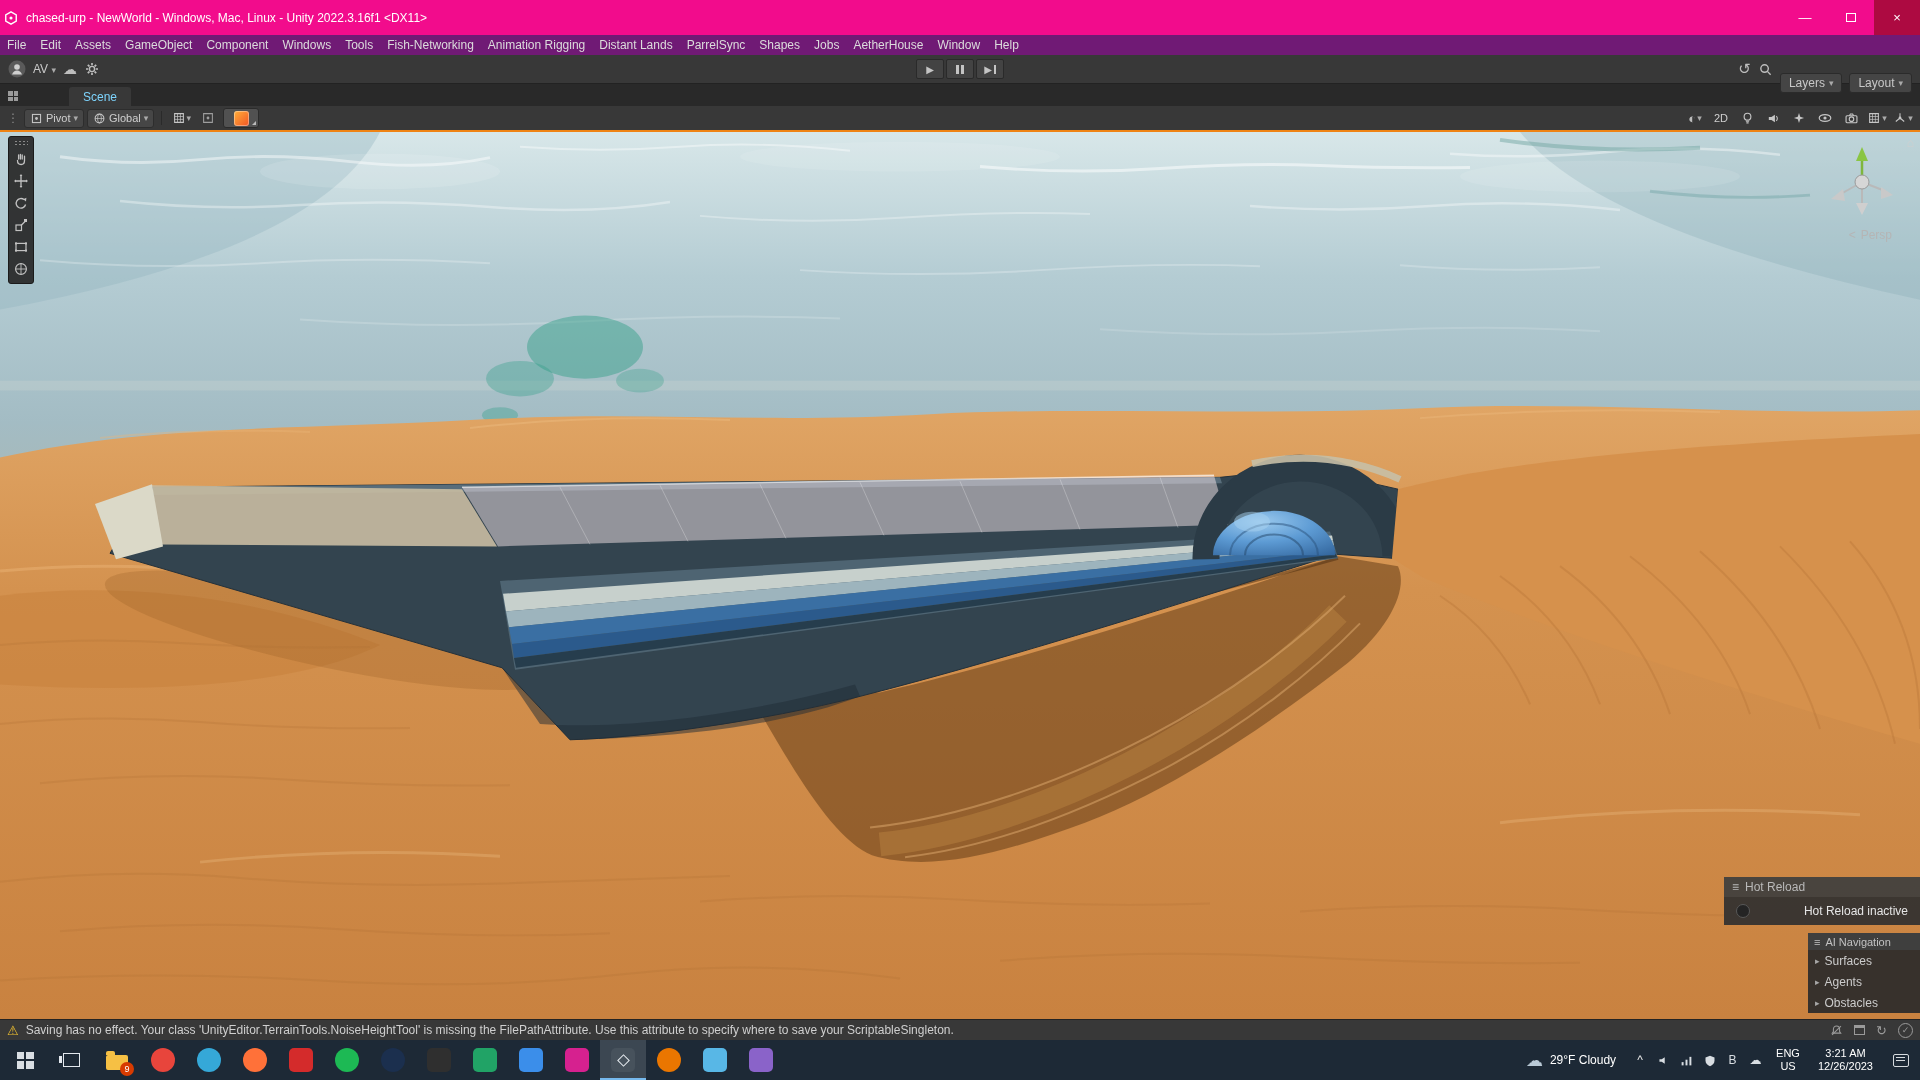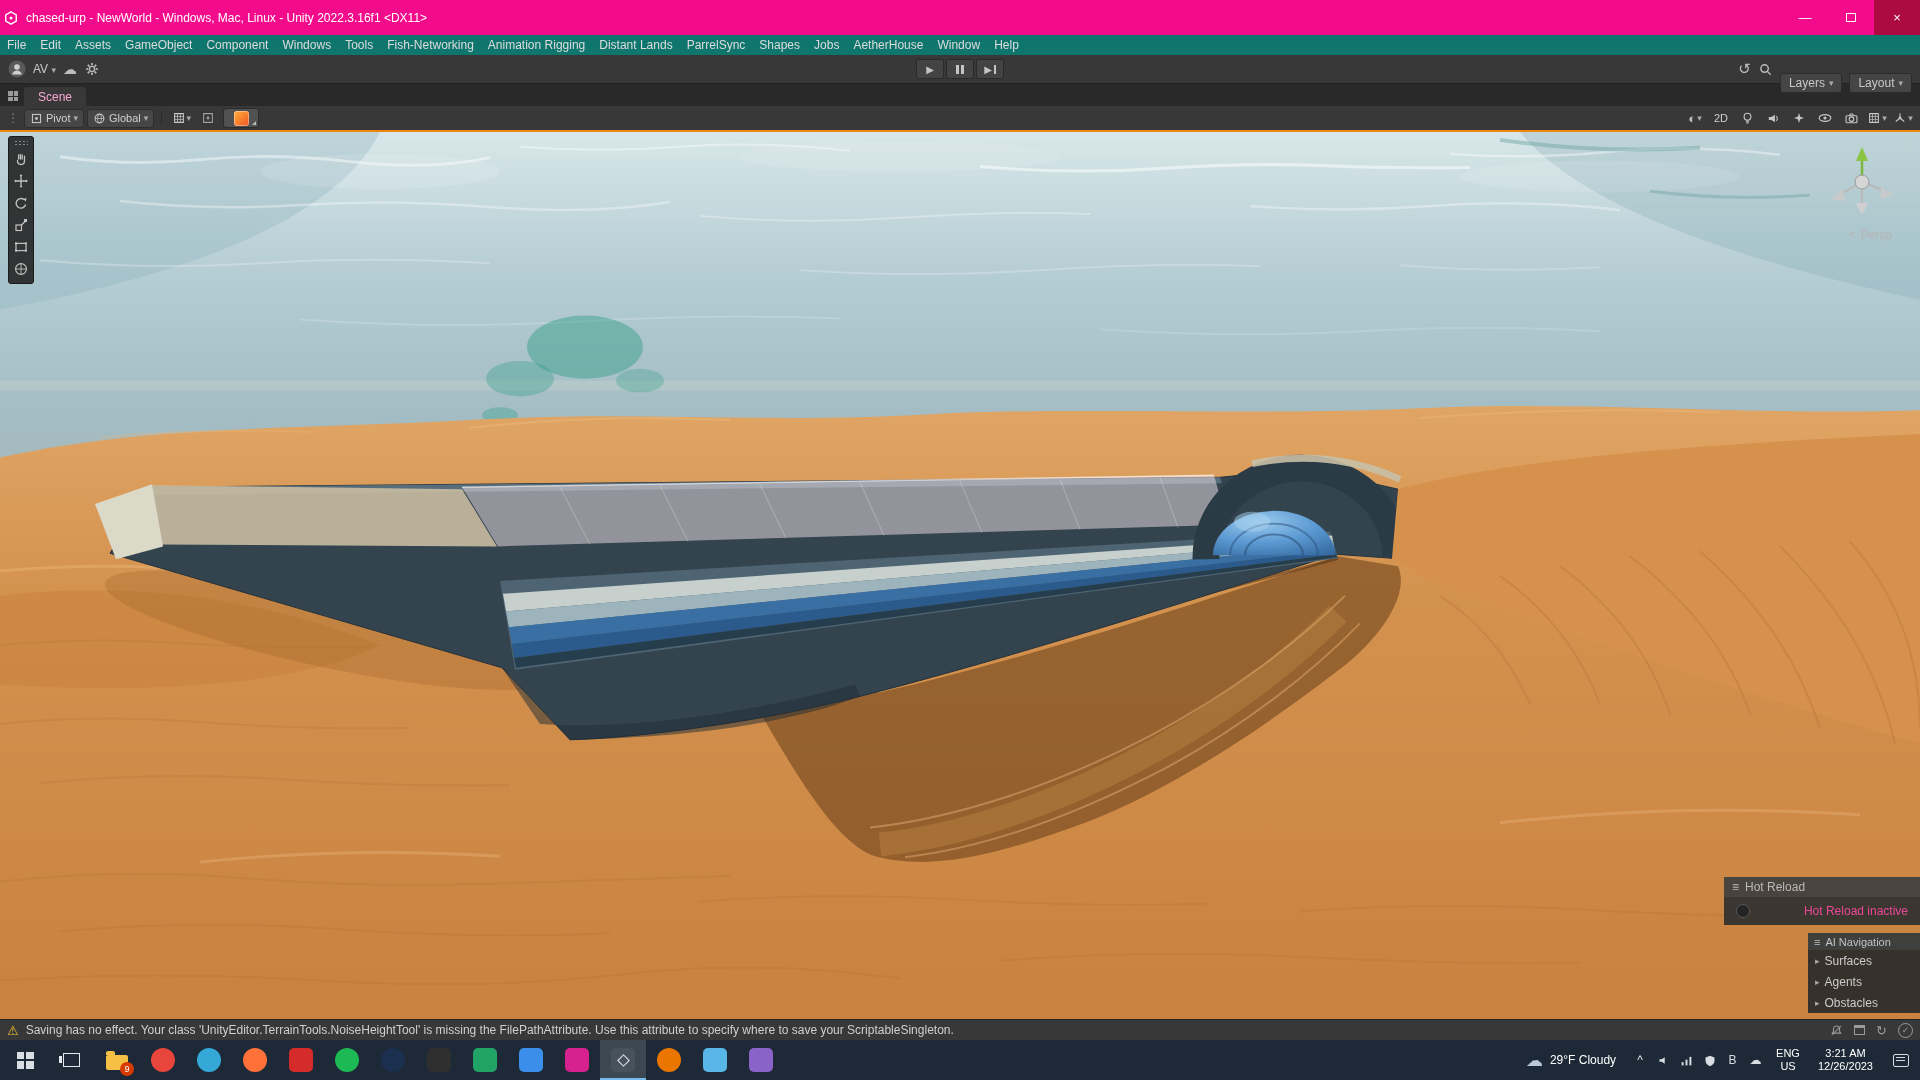--- a/index.html
+++ b/index.html
@@ -9,40 +9,40 @@
   
   .titlebar { height:35px; display:flex; align-items:center; color:#fff; font-size:12px; flex:0 0 auto; }
   .titlebar .logo { width:22px; display:flex; justify-content:center; }
   .titlebar .title { margin-left:4px; white-space:nowrap; }
   .win-controls { margin-left:auto; display:flex; height:100%; }
   .win-btn { width:46px; display:flex; align-items:center; justify-content:center; color:#fff; font-size:13px; }
   .win-btn.close { background:rgba(150,10,40,.75); }
   .max-box { width:10px; height:9px; border:1px solid #fff; display:inline-block; }
 
   
-  .menubar { height:20px; background:#0f766e; color:#dcdcdc; display:flex; align-items:center; font-size:12px; flex:0 0 auto; }
+  .menubar { height:20px; background:#701a75; color:#dcdcdc; display:flex; align-items:center; font-size:12px; flex:0 0 auto; }
   .menubar .mi { padding:0 7px; white-space:nowrap; }
 
   
   .toolbar { height:29px; background:#383838; border-bottom:1px solid #222; display:flex; align-items:center; position:relative; color:#c8c8c8; font-size:12px; flex:0 0 auto; padding:0 8px; }
   .tb-left, .tb-right { display:flex; align-items:center; gap:7px; }
   .tb-right { margin-left:auto; }
   .playbar { position:absolute; left:50%; transform:translateX(-50%); display:flex; gap:2px; }
   .pb { width:28px; height:20px; background:#434343; border:1px solid #2a2a2a; border-radius:2px; display:flex; align-items:center; justify-content:center; color:#c4c4c4; font-size:10px; gap:2px; }
   .pause-bar { width:3px; height:9px; background:#c4c4c4; display:inline-block; }
   .step-bar { width:2px; height:9px; background:#c4c4c4; display:inline-block; }
   .dd-btn { display:flex; align-items:center; gap:4px; background:#454545; border:1px solid #2b2b2b; border-radius:3px; height:20px; padding:0 8px;margin-top:27px; }
   .arrow { font-size:9px; color:#aaa; }
   .glyph { color:#bdbdbd; }
 
   
   .tabbar { height:22px; background:#292929; display:flex; align-items:flex-end; flex:0 0 auto; }
   .pane-grid { width:10px; height:10px; margin:0 6px 5px 8px; display:grid; grid-template-columns:1fr 1fr; grid-template-rows:1fr 1fr; gap:1px; }
   .pane-grid span { background:#9a9a9a; }
-  .tab { height:19px; background:#383838; color:#f9a8d4; font-size:12px; display:flex; align-items:center; padding:0 14px; border-radius:3px 3px 0 0; }
+  .tab { height:19px; background:#383838; color:#7dd3fc; font-size:12px; display:flex; align-items:center; padding:0 14px; border-radius:3px 3px 0 0;margin-left:45px; }
 
   
   .scene-toolbar { height:24px; background:#383838; display:flex; align-items:center; gap:3px; padding:0 5px; color:#cfcfcf; font-size:11px; flex:0 0 auto; }
   .stb-btn { display:flex; align-items:center; gap:3px; background:#464646; border:1px solid #2d2d2d; border-radius:3px; height:19px; padding:0 5px; }
   .stb-ic { min-width:24px; height:19px; display:flex; align-items:center; justify-content:center; gap:1px; border-radius:3px; }
   .sep { width:1px; height:14px; background:#2a2a2a; margin:0 4px; }
   .stb-right { margin-left:auto; display:flex; align-items:center; gap:2px; }
   .tool-active { width:36px; height:20px; background:#515151; border:1px solid #2b2b2b; border-radius:3px; display:flex; align-items:center; justify-content:center; position:relative; }
   .terrain-ic { width:15px; height:15px; border-radius:3px; background:linear-gradient(135deg,#ffb03a,#f05423); box-shadow:inset 0 0 0 1px rgba(255,255,255,.35); }
   .corner { position:absolute; right:2px; bottom:2px; width:0; height:0; border-left:4px solid transparent; border-bottom:4px solid #bbb; }
@@ -56,21 +56,21 @@
   .tools-palette { position:absolute; left:8px; top:4px; width:26px; background:rgba(40,40,40,.93); border:1px solid #1b1b1b; border-radius:3px; padding:2px 0 3px; }
   .palette-grip { width:14px; height:5px; margin:1px auto 3px; background-image:radial-gradient(#8a8a8a 1px, transparent 1.2px); background-size:4px 3px; }
   .tool-slot { width:22px; height:22px; margin:0 auto; display:flex; align-items:center; justify-content:center; border-radius:2px; }
 
   .gizmo-box { position:absolute; right:14px; top:6px; width:88px; height:88px; }
   .home-glyph { position:absolute; right:6px; top:4px; color:#cfcfcf; font-size:12px; }
   .persp { position:absolute; right:28px; top:96px; color:#b5b5b5; font-size:12px; display:flex; gap:5px; align-items:center; }
 
   .hot-reload { position:absolute; right:0; top:745px; width:196px; font-size:12px; }
   .hr-head { height:20px; background:rgba(62,62,62,.92); color:#b9b9b9; display:flex; align-items:center; gap:6px; padding:0 8px; }
-  .hr-body { height:28px; background:rgba(48,48,48,.92); display:flex; align-items:center; padding:0 12px; color:#ec4899; }
+  .hr-body { height:28px; background:rgba(48,48,48,.92); display:flex; align-items:center; padding:0 12px; color:#e5e5e5; }
   .hr-dot { width:14px; height:14px; border-radius:50%; background:#242424; border:1px solid #585858; margin-right:auto; }
 
   .ai-nav { position:absolute; right:0; top:801px; width:112px; background:rgba(42,42,42,.92); color:#cccccc; font-size:11px; }
   .ai-head { height:17px; background:rgba(64,64,64,.92); display:flex; align-items:center; gap:5px; padding:0 6px; color:#c2c2c2; }
   .ai-item { height:21px; display:flex; align-items:center; gap:5px; padding:0 7px; font-size:12px; }
   .tri { font-size:9px; color:#a8a8a8; }
 
   
   .statusbar { height:21px; background:#383838; border-top:1px solid #232323; display:flex; align-items:center; gap:7px; padding:0 7px; font-size:12px; color:#cfcfcf; flex:0 0 auto; }
   .warn { color:#f2c230; font-size:13px; }

